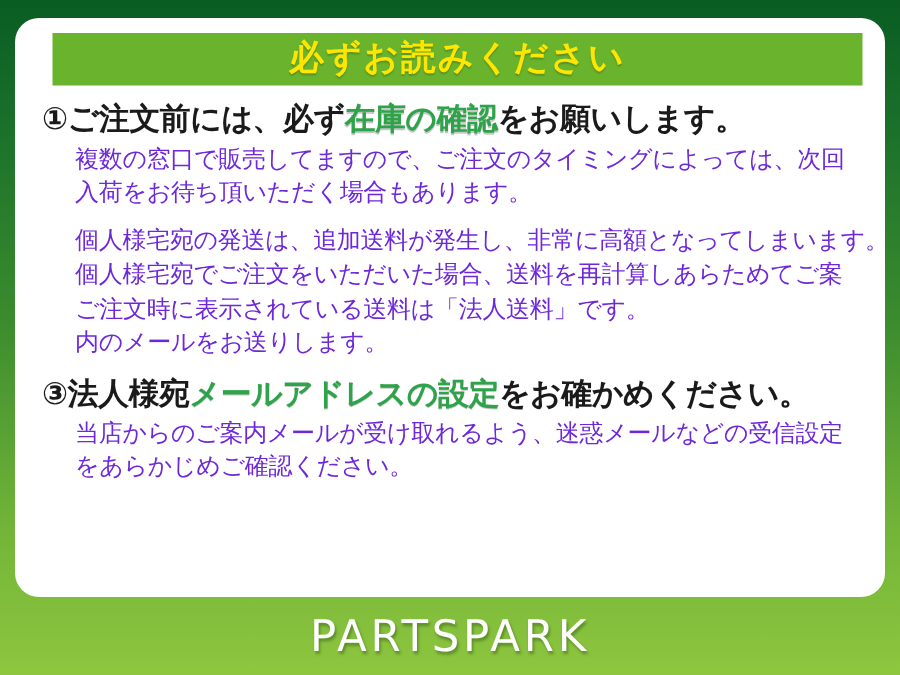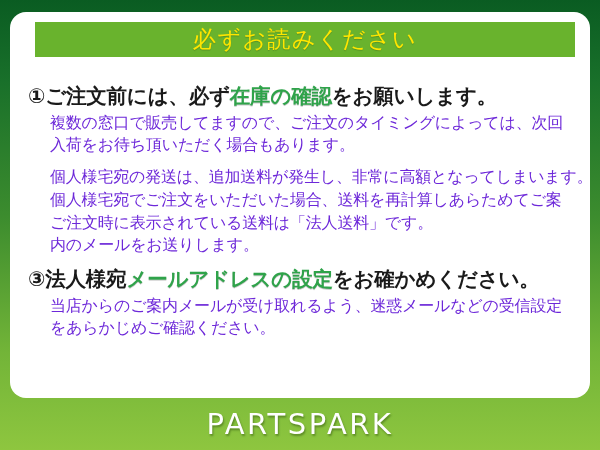--- a/index.html
+++ b/index.html
@@ -40,30 +40,30 @@
     margin: 0 1px 0 11px;
     height: 35px;
     background: #69b32d;
     display: flex;
     align-items: center;
     justify-content: center;
   }
   .header-title {
     color: #ffe600;
     font-size: 23px;
-    font-weight: normal;
+    font-weight: bold;
     letter-spacing: 1.5px;
     line-height: 1;
     text-shadow: 0 1px 1px rgba(0,0,0,0.18);
     white-space: nowrap;
   }
 
   
   .items {
-    margin-top: 26px;
+    margin-top: 9px;
     padding: 0 2px 0 4px;
   }
   .item {
     margin-bottom: 4px;
   }
   .item-heading {
     font-size: 20.5px;
     font-weight: bold;
     color: #1a1a1a;
     line-height: 1.30;

